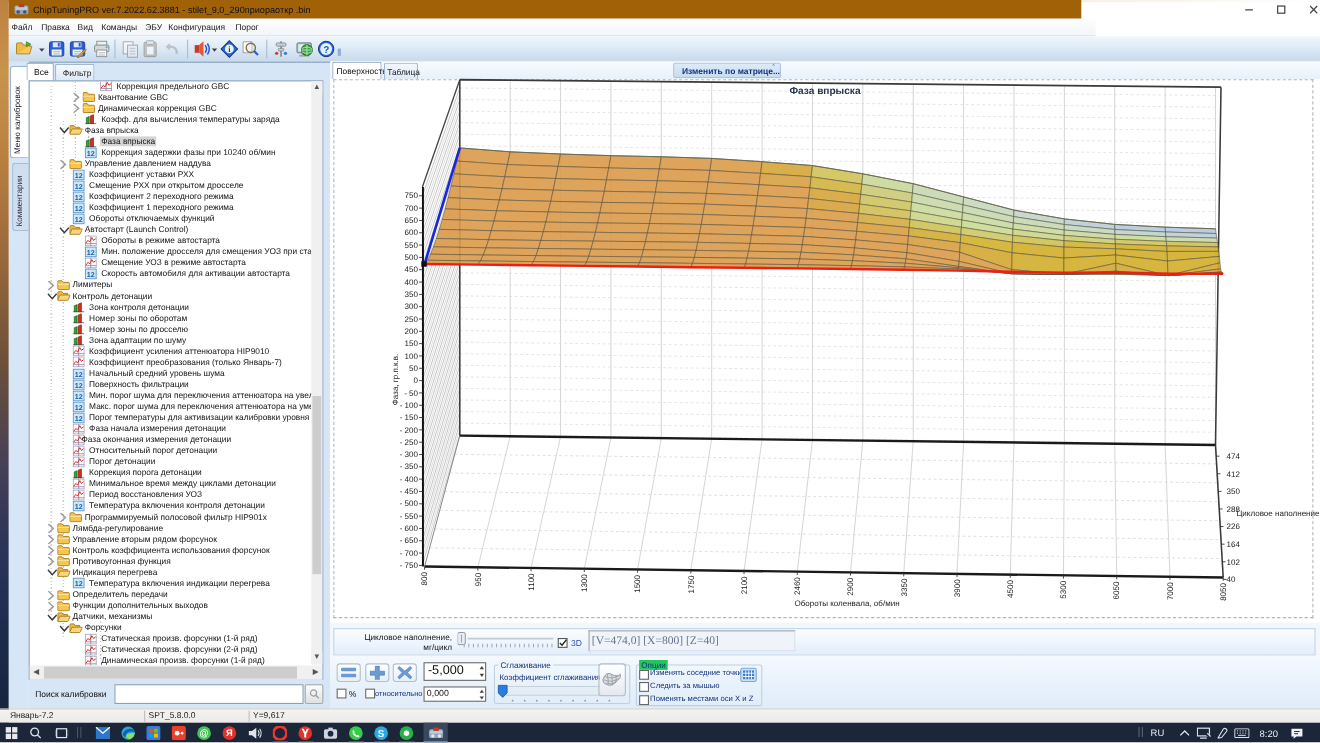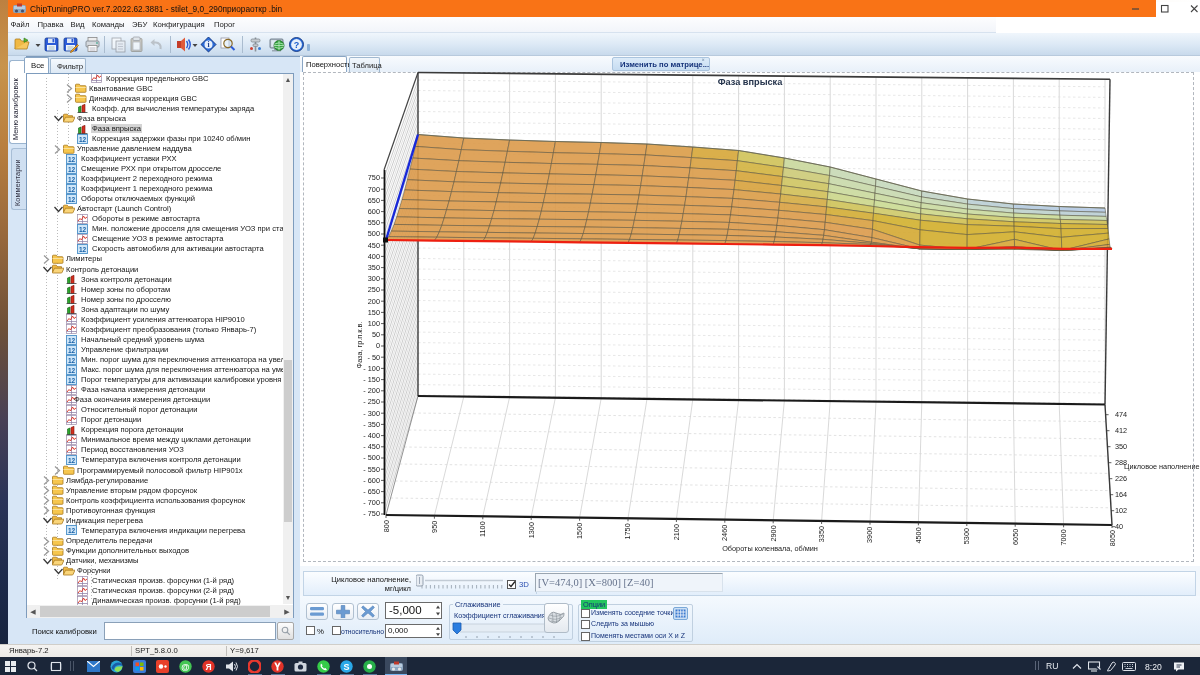--- a/index.html
+++ b/index.html
@@ -3,21 +3,21 @@
 <style>
 *{margin:0;padding:0;box-sizing:border-box}
 body{width:1200px;height:675px;position:relative;font-family:"Liberation Sans",sans-serif;background:#fff;overflow:hidden}
 .abs{position:absolute}
 .txt{white-space:nowrap}
 </style></head>
 <body>
 
 <div class="abs" style="left:0;top:0;width:1200px;height:2px;background:linear-gradient(90deg,#c28b4a,#e3c491 40%,#f3ead9 75%,#fff)"></div>
 <div class="abs" style="left:0;top:0;width:8px;height:657px;background:linear-gradient(#bd8040 0%,#c8944c 10%,#b97f3e 22%,#97683c 36%,#6d5038 50%,#474056 64%,#2a3458 76%,#1d2b4b 88%,#16233d 100%)"></div>
-<div class="abs" style="left:8px;top:0;width:1148px;height:17px;background:#f97316">
+<div class="abs" style="left:8px;top:0;width:975px;height:17px;background:#a16207">
 <svg class="abs" style="left:5px;top:3px" width="13" height="11" viewBox="0 0 13 11">
       <rect x="0" y="2" width="13" height="8" rx="2" fill="#8ea7c0"></rect>
       <rect x="1" y="3" width="11" height="3" fill="#b9cbdd"></rect>
       <circle cx="3.5" cy="8" r="1.6" fill="#45506b"></circle>
       <circle cx="9.5" cy="8" r="1.6" fill="#45506b"></circle>
       <rect x="4" y="0.5" width="5" height="3" fill="#c03a2a"></rect>
     </svg>
 <div class="abs txt" style="left:22px;top:4px;font-size:8.3px;color:#111">ChipTuningPRO ver.7.2022.62.3881 - stilet_9,0_290приораоткр .bin</div>
 <svg class="abs" style="left:1117px;top:0" width="75px" height="14" viewBox="0 0 75 14">
       <line x1="7" y1="9" x2="14" y2="9" stroke="#444" stroke-width="1.2"></line>
@@ -304,21 +304,21 @@
       <use href="#ra"></use>
     </svg>
 <div class="abs txt" style="left:53px;top:250.8px;font-size:7.6px;color:#141414;padding:0 1px">Коэффициент преобразования (только Январь-7)</div>
 <svg class="abs" style="left:39px;top:260.5px" width="11" height="10" viewBox="0 0 11 10">
       <use href="#n12"></use>
     </svg>
 <div class="abs txt" style="left:53px;top:260.8px;font-size:7.6px;color:#141414;padding:0 1px">Начальный средний уровень шума</div>
 <svg class="abs" style="left:39px;top:270.6px" width="11" height="10" viewBox="0 0 11 10">
       <use href="#n12"></use>
     </svg>
-<div class="abs txt" style="left:53px;top:270.9px;font-size:7.6px;color:#141414;padding:0 1px">Управление фильтрации</div>
+<div class="abs txt" style="left:53px;top:270.9px;font-size:7.6px;color:#141414;padding:0 1px">Поверхность фильтрации</div>
 <svg class="abs" style="left:39px;top:280.6px" width="11" height="10" viewBox="0 0 11 10">
       <use href="#n12"></use>
     </svg>
 <div class="abs txt" style="left:53px;top:280.9px;font-size:7.6px;color:#141414;padding:0 1px">Мин. порог шума для переключения аттенюатора на увеличени</div>
 <svg class="abs" style="left:39px;top:290.7px" width="11" height="10" viewBox="0 0 11 10">
       <use href="#n12"></use>
     </svg>
 <div class="abs txt" style="left:53px;top:291.0px;font-size:7.6px;color:#141414;padding:0 1px">Макс. порог шума для переключения аттенюатора на уменьшен</div>
 <svg class="abs" style="left:39px;top:300.7px" width="11" height="10" viewBox="0 0 11 10">
       <use href="#n12"></use>

